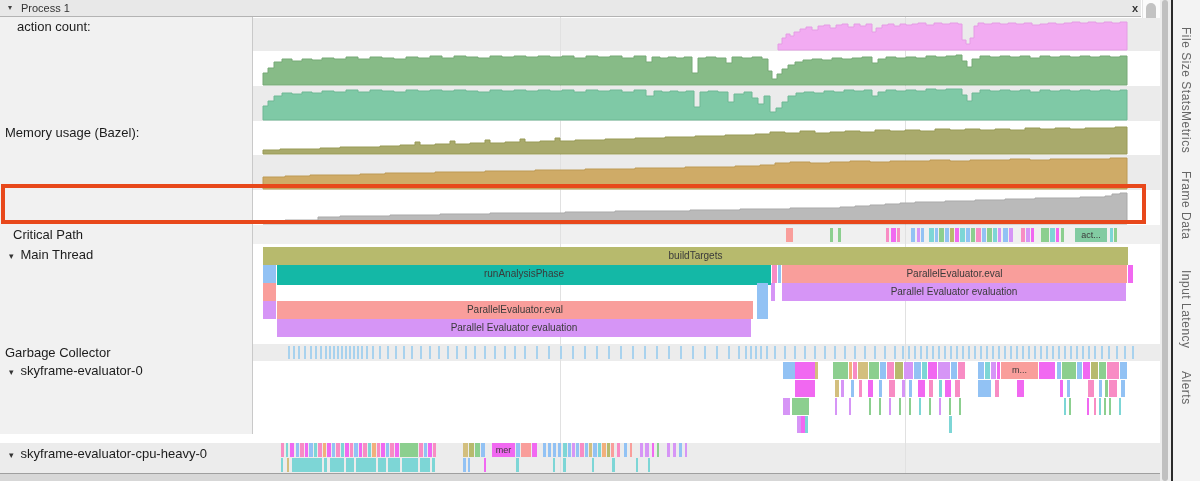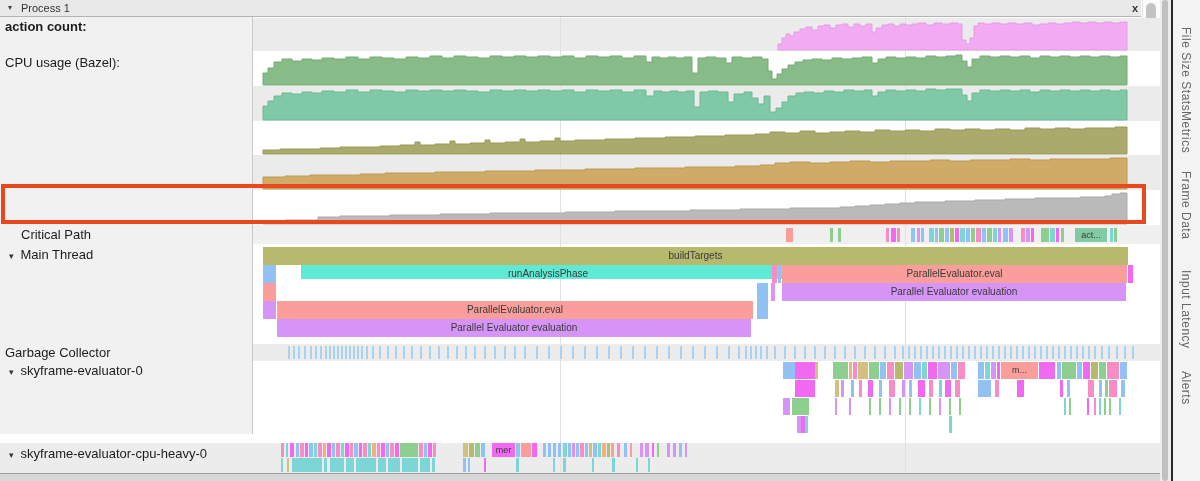--- a/index.html
+++ b/index.html
@@ -59,41 +59,41 @@
     <div class="abs" style="left: 253px; top: 155px; width: 907px; height: 35px; background: rgb(235, 235, 235); z-index: 1;"></div>
     <div class="abs" style="left: 253px; top: 190px; width: 907px; height: 35px; background: rgb(255, 255, 255); z-index: 1;"></div>
     <div class="abs" style="left: 253px; top: 225px; width: 907px; height: 19px; background: rgb(240, 240, 240); z-index: 1;"></div>
     <div class="abs" style="left: 253px; top: 244px; width: 907px; height: 100px; background: rgb(255, 255, 255); z-index: 1;"></div>
     <div class="abs" style="left: 253px; top: 344px; width: 907px; height: 17px; background: rgb(236, 236, 236); z-index: 1;"></div>
     <div class="abs" style="left: 253px; top: 361px; width: 907px; height: 73px; background: rgb(255, 255, 255); z-index: 1;"></div>
     <div class="abs" style="left: 0px; top: 434px; width: 1160px; height: 9px; background: rgb(255, 255, 255); z-index: 1;"></div>
     <div class="abs" style="left: 0px; top: 443px; width: 1160px; height: 30px; background: rgb(236, 236, 236); z-index: 1;"></div>
     <div class="abs" style="left: 560px; top: 17px; width: 1px; height: 456px; background: rgb(225, 225, 225); z-index: 2;"></div>
     <div class="abs" style="left: 905px; top: 17px; width: 1px; height: 456px; background: rgb(225, 225, 225); z-index: 2;"></div>
-    <div class="abs rowlabel" style="left: 0px; top: 19px; width: 250px; height: 16px; z-index: 40; padding-left: 5px; font-weight: bold;">action count:</div>
+    <div class="abs rowlabel" style="left: 12px; top: 19px; width: 250px; height: 16px; z-index: 40; padding-left: 5px;">action count:</div>
     <svg width="1160" height="33" style="position: absolute; left: 0px; top: 18px; z-index: 5;">
       <path d="M778,32 L778,32 L778,26 L782,26 L782,20 L786,20 L786,16 L790,16 L790,18 L794,18 L794,14 L800,14 L800,11 L806,11 L806,9 L812,9 L812,12 L818,12 L818,8 L824,8 L824,7 L830,7 L830,10 L836,10 L836,7 L842,7 L842,6 L848,6 L848,9 L854,9 L854,6 L860,6 L860,8 L866,8 L866,6 L872,6 L872,14 L876,14 L876,10 L882,10 L882,7 L888,7 L888,6 L894,6 L894,8 L900,8 L900,6 L906,6 L906,7 L912,7 L912,6 L918,6 L918,5 L926,5 L926,7 L934,7 L934,5 L942,5 L942,6 L950,6 L950,5 L958,5 L958,6 L962,6 L962,22 L966,22 L966,26 L970,26 L970,20 L974,20 L974,8 L978,8 L978,5 L984,5 L984,6 L992,6 L992,5 L1000,5 L1000,6 L1008,6 L1008,5 L1016,5 L1016,6 L1024,6 L1024,5 L1032,5 L1032,7 L1040,7 L1040,6 L1048,6 L1048,5 L1056,5 L1056,6 L1064,6 L1064,5 L1072,5 L1072,4 L1080,4 L1080,5 L1088,5 L1088,4 L1096,4 L1096,5 L1104,5 L1104,4 L1112,4 L1112,5 L1120,5 L1120,4 L1127,4 L1127,5 L1127,32 Z" fill="#f2abf2" stroke="#e49ce4" stroke-width="1"></path>
     </svg>
-    <div class="abs rowlabel" style="left: 0px; top: 55px; width: 250px; height: 16px; z-index: 40; padding-left: 5px;">CPU usage (Bazel):</div>
     <svg width="1160" height="35" style="position: absolute; left: 0px; top: 51px; z-index: 5;">
       <path d="M263,34 L263,34 L263,22 L268,22 L268,17 L274,17 L274,11 L282,11 L282,8 L292,8 L292,10 L302,10 L302,8 L312,8 L312,9 L322,9 L322,7 L334,7 L334,8 L346,8 L346,6 L358,6 L358,8 L370,8 L370,6 L382,6 L382,7 L394,7 L394,8 L406,8 L406,6 L418,6 L418,7 L430,7 L430,5 L442,5 L442,7 L454,7 L454,5 L466,5 L466,6 L478,6 L478,7 L490,7 L490,5 L502,5 L502,6 L514,6 L514,5 L526,5 L526,6 L538,6 L538,5 L550,5 L550,6 L562,6 L562,5 L574,5 L574,7 L586,7 L586,5 L598,5 L598,6 L610,6 L610,5 L622,5 L622,7 L634,7 L634,5 L646,5 L646,11 L652,11 L652,6 L660,6 L660,7 L668,7 L668,6 L676,6 L676,7 L684,7 L684,6 L692,6 L692,22 L698,22 L698,7 L706,7 L706,6 L716,6 L716,7 L726,7 L726,12 L732,12 L732,6 L742,6 L742,7 L752,7 L752,6 L762,6 L762,8 L768,8 L768,20 L772,20 L772,28 L777,28 L777,23 L782,23 L782,18 L788,18 L788,14 L795,14 L795,11 L803,11 L803,9 L812,9 L812,8 L822,8 L822,9 L832,9 L832,7 L842,7 L842,8 L852,8 L852,7 L862,7 L862,6 L872,6 L872,12 L878,12 L878,8 L886,8 L886,6 L896,6 L896,7 L906,7 L906,6 L916,6 L916,7 L926,7 L926,5 L936,5 L936,6 L946,6 L946,5 L956,5 L956,4 L962,4 L962,10 L967,10 L967,16 L972,16 L972,8 L980,8 L980,5 L990,5 L990,6 L1000,6 L1000,5 L1010,5 L1010,6 L1020,6 L1020,5 L1030,5 L1030,7 L1040,7 L1040,5 L1050,5 L1050,6 L1060,6 L1060,5 L1070,5 L1070,6 L1080,6 L1080,5 L1090,5 L1090,6 L1100,6 L1100,5 L1110,5 L1110,6 L1120,6 L1120,5 L1127,5 L1127,6 L1127,34 Z" fill="#87bb87" stroke="#76a976" stroke-width="1"></path>
     </svg>
     <svg width="1160" height="35" style="position: absolute; left: 0px; top: 86px; z-index: 5;">
       <path d="M263,34 L263,34 L263,20 L268,20 L268,15 L274,15 L274,10 L282,10 L282,7 L292,7 L292,8 L302,8 L302,6 L312,6 L312,7 L322,7 L322,5 L334,5 L334,6 L346,6 L346,4 L358,4 L358,6 L370,6 L370,4 L382,4 L382,5 L394,5 L394,6 L406,6 L406,4 L418,4 L418,5 L430,5 L430,4 L442,4 L442,5 L454,5 L454,4 L466,4 L466,5 L478,5 L478,6 L490,6 L490,4 L502,4 L502,5 L514,5 L514,4 L526,4 L526,5 L538,5 L538,4 L550,4 L550,5 L562,5 L562,4 L574,4 L574,6 L586,6 L586,4 L598,4 L598,5 L610,5 L610,4 L622,4 L622,6 L634,6 L634,4 L646,4 L646,10 L654,10 L654,5 L662,5 L662,6 L670,6 L670,5 L678,5 L678,6 L686,6 L686,5 L694,5 L694,21 L700,21 L700,6 L708,6 L708,5 L718,5 L718,6 L728,6 L728,16 L734,16 L734,8 L744,8 L744,6 L752,6 L752,12 L758,12 L758,18 L764,18 L764,10 L770,10 L770,26 L776,26 L776,22 L782,22 L782,16 L788,16 L788,10 L796,10 L796,7 L804,7 L804,6 L814,6 L814,7 L824,7 L824,5 L834,5 L834,6 L844,6 L844,4 L854,4 L854,5 L864,5 L864,4 L872,4 L872,10 L878,10 L878,6 L886,6 L886,4 L896,4 L896,5 L906,5 L906,4 L916,4 L916,5 L926,5 L926,3 L936,3 L936,4 L946,4 L946,3 L956,3 L956,3 L962,3 L962,9 L967,9 L967,15 L972,15 L972,7 L980,7 L980,4 L990,4 L990,5 L1000,5 L1000,4 L1010,4 L1010,5 L1020,5 L1020,4 L1030,4 L1030,6 L1040,6 L1040,4 L1050,4 L1050,5 L1060,5 L1060,4 L1070,4 L1070,5 L1080,5 L1080,4 L1090,4 L1090,5 L1100,5 L1100,4 L1110,4 L1110,5 L1120,5 L1120,4 L1127,4 L1127,5 L1127,34 Z" fill="#7fc9a6" stroke="#6fb894" stroke-width="1"></path>
     </svg>
+    <div class="abs rowlabel" style="left: 0px; top: 125px; width: 250px; height: 16px; z-index: 40; padding-left: 5px;">Memory usage (Bazel):</div>
     <svg width="1160" height="34" style="position: absolute; left: 0px; top: 121px; z-index: 5;">
       <path d="M263,33 L263,33 L263,29 L280,29 L280,28 L300,28 L300,28 L320,28 L320,27 L340,27 L340,26 L360,26 L360,26 L380,26 L380,25 L400,25 L400,24 L415,24 L415,21 L420,21 L420,24 L435,24 L435,23 L450,23 L450,20 L455,20 L455,23 L470,23 L470,22 L485,22 L485,19 L490,19 L490,22 L505,22 L505,21 L520,21 L520,18 L525,18 L525,21 L540,21 L540,20 L555,20 L555,17 L560,17 L560,20 L575,20 L575,19 L590,19 L590,19 L605,19 L605,18 L620,18 L620,18 L635,18 L635,17 L650,17 L650,17 L665,17 L665,16 L680,16 L680,16 L695,16 L695,15 L710,15 L710,15 L725,15 L725,14 L740,14 L740,14 L755,14 L755,13 L770,13 L770,11 L785,11 L785,12 L800,12 L800,10 L815,10 L815,12 L830,12 L830,11 L845,11 L845,10 L860,10 L860,11 L875,11 L875,9 L890,9 L890,10 L905,10 L905,9 L920,9 L920,10 L935,10 L935,8 L950,8 L950,9 L965,9 L965,8 L980,8 L980,9 L995,9 L995,8 L1010,8 L1010,9 L1025,9 L1025,7 L1040,7 L1040,8 L1055,8 L1055,7 L1070,7 L1070,8 L1085,8 L1085,7 L1100,7 L1100,7 L1115,7 L1115,6 L1127,6 L1127,6 L1127,33 Z" fill="#a9aa6c" stroke="#989a57" stroke-width="1"></path>
     </svg>
     <svg width="1160" height="35" style="position: absolute; left: 0px; top: 155px; z-index: 5;">
       <path d="M263,34 L263,34 L263,22 L285,22 L285,21 L310,21 L310,20 L335,20 L335,20 L360,20 L360,19 L385,19 L385,18 L410,18 L410,18 L435,18 L435,17 L460,17 L460,17 L485,17 L485,16 L510,16 L510,16 L535,16 L535,15 L560,15 L560,15 L585,15 L585,14 L610,14 L610,14 L635,14 L635,13 L660,13 L660,13 L685,13 L685,12 L710,12 L710,12 L735,12 L735,11 L760,11 L760,10 L775,10 L775,8 L790,8 L790,7 L810,7 L810,8 L830,8 L830,7 L850,7 L850,6 L870,6 L870,7 L890,7 L890,6 L910,6 L910,6 L930,6 L930,5 L950,5 L950,6 L970,6 L970,5 L990,5 L990,5 L1010,5 L1010,4 L1030,4 L1030,5 L1050,5 L1050,4 L1070,4 L1070,4 L1090,4 L1090,4 L1110,4 L1110,3 L1127,3 L1127,3 L1127,34 Z" fill="#cfab67" stroke="#bd9a55" stroke-width="1"></path>
     </svg>
     <svg width="1160" height="35" style="position: absolute; left: 0px; top: 190px; z-index: 5;">
       <path d="M263,34 L263,34 L263,31 L285,31 L285,30 L310,30 L310,30 L318,30 L318,27 L340,27 L340,26 L365,26 L365,26 L390,26 L390,25 L415,25 L415,25 L440,25 L440,24 L465,24 L465,24 L490,24 L490,23 L515,23 L515,23 L540,23 L540,23 L565,23 L565,22 L590,22 L590,22 L615,22 L615,21 L640,21 L640,21 L665,21 L665,21 L690,21 L690,20 L715,20 L715,20 L740,20 L740,19 L765,19 L765,19 L790,19 L790,18 L815,18 L815,18 L840,18 L840,17 L855,17 L855,16 L870,16 L870,15 L885,15 L885,14 L900,14 L900,13 L915,13 L915,12 L930,12 L930,12 L945,12 L945,11 L960,11 L960,11 L975,11 L975,10 L990,10 L990,10 L1005,10 L1005,9 L1020,9 L1020,9 L1035,9 L1035,8 L1050,8 L1050,8 L1065,8 L1065,8 L1080,8 L1080,7 L1095,7 L1095,7 L1105,7 L1105,6 L1112,6 L1112,4 L1120,4 L1120,3 L1127,3 L1127,3 L1127,34 Z" fill="#bababa" stroke="#a9a9a9" stroke-width="1"></path>
     </svg>
-    <div class="abs rowlabel" style="left: 16px; top: 227px; width: 250px; height: 16px; z-index: 40; padding-left: 5px;">Critical Path</div>
+    <div class="abs rowlabel" style="left: 8px; top: 227px; width: 250px; height: 16px; z-index: 40; padding-left: 5px;">Critical Path</div>
     <div class="abs bar small" style="left: 786px; top: 228px; width: 7px; height: 14px; background: rgb(249, 158, 155); z-index: 6;"></div>
     <div class="abs bar small" style="left: 830px; top: 228px; width: 3px; height: 14px; background: rgb(140, 207, 143); z-index: 6;"></div>
     <div class="abs bar small" style="left: 838px; top: 228px; width: 3px; height: 14px; background: rgb(140, 207, 143); z-index: 6;"></div>
     <div class="abs bar small" style="left: 886px; top: 228px; width: 3px; height: 14px; background: rgb(248, 140, 196); z-index: 6;"></div>
     <div class="abs bar small" style="left: 891px; top: 228px; width: 5px; height: 14px; background: rgb(241, 104, 241); z-index: 6;"></div>
     <div class="abs bar small" style="left: 897px; top: 228px; width: 3px; height: 14px; background: rgb(248, 140, 196); z-index: 6;"></div>
     <div class="abs bar small" style="left: 911px; top: 228px; width: 4px; height: 14px; background: rgb(146, 194, 244); z-index: 6;"></div>
     <div class="abs bar small" style="left: 917px; top: 228px; width: 3px; height: 14px; background: rgb(214, 149, 246); z-index: 6;"></div>
     <div class="abs bar small" style="left: 921px; top: 228px; width: 3px; height: 14px; background: rgb(146, 194, 244); z-index: 6;"></div>
     <div class="abs bar small" style="left: 929px; top: 228px; width: 5px; height: 14px; background: rgb(125, 214, 214); z-index: 6;"></div>
@@ -118,21 +118,21 @@
     <div class="abs bar small" style="left: 1041px; top: 228px; width: 8px; height: 14px; background: rgb(140, 207, 143); z-index: 6;"></div>
     <div class="abs bar small" style="left: 1050px; top: 228px; width: 5px; height: 14px; background: rgb(125, 214, 214); z-index: 6;"></div>
     <div class="abs bar small" style="left: 1056px; top: 228px; width: 3px; height: 14px; background: rgb(241, 104, 241); z-index: 6;"></div>
     <div class="abs bar small" style="left: 1061px; top: 228px; width: 3px; height: 14px; background: rgb(140, 207, 143); z-index: 6;"></div>
     <div class="abs bar small" style="left: 1075px; top: 228px; width: 32px; height: 14px; background: rgb(130, 203, 162); z-index: 6; line-height: 14px;">act...</div>
     <div class="abs bar small" style="left: 1110px; top: 228px; width: 3px; height: 14px; background: rgb(125, 214, 214); z-index: 6;"></div>
     <div class="abs bar small" style="left: 1114px; top: 228px; width: 3px; height: 14px; background: rgb(140, 207, 143); z-index: 6;"></div>
     <div class="abs bar" style="left: 263px; top: 247px; width: 865px; height: 18px; background: rgb(183, 186, 109); z-index: 6; line-height: 18px;">buildTargets</div>
     <div class="abs rowlabel" style="left: 0px; top: 247px; width: 250px; height: 16px; z-index: 40;"><span class="tri" style="margin-left: 9px;">▾</span><span>Main Thread</span></div>
     <div class="abs bar small" style="left: 263px; top: 265px; width: 13px; height: 18px; background: rgb(146, 194, 244); z-index: 6;"></div>
-    <div class="abs bar" style="left: 277px; top: 265px; width: 494px; height: 14px; background: #5eead4; z-index: 6; line-height: 18px; margin-left: 24px;">runAnalysisPhase</div>
+    <div class="abs bar" style="left: 277px; top: 265px; width: 494px; height: 20px; background: #14b8a6; z-index: 6; line-height: 18px;">runAnalysisPhase</div>
     <div class="abs bar small" style="left: 772px; top: 265px; width: 5px; height: 18px; background: rgb(248, 140, 196); z-index: 6;"></div>
     <div class="abs bar small" style="left: 778px; top: 265px; width: 3px; height: 18px; background: rgb(146, 194, 244); z-index: 6;"></div>
     <div class="abs bar" style="left: 782px; top: 265px; width: 345px; height: 18px; background: rgb(249, 158, 155); z-index: 6; line-height: 18px;">ParallelEvaluator.eval</div>
     <div class="abs bar small" style="left: 1128px; top: 265px; width: 5px; height: 18px; background: rgb(241, 104, 241); z-index: 6;"></div>
     <div class="abs bar small" style="left: 263px; top: 283px; width: 13px; height: 18px; background: rgb(249, 158, 155); z-index: 6;"></div>
     <div class="abs bar small" style="left: 757px; top: 283px; width: 11px; height: 18px; background: rgb(146, 194, 244); z-index: 6;"></div>
     <div class="abs bar small" style="left: 771px; top: 283px; width: 4px; height: 18px; background: rgb(214, 149, 246); z-index: 6;"></div>
     <div class="abs bar" style="left: 782px; top: 283px; width: 344px; height: 18px; background: rgb(214, 149, 246); z-index: 6; line-height: 18px;">Parallel Evaluator evaluation</div>
     <div class="abs bar small" style="left: 263px; top: 301px; width: 13px; height: 18px; background: rgb(214, 149, 246); z-index: 6;"></div>
     <div class="abs bar" style="left: 277px; top: 301px; width: 476px; height: 18px; background: rgb(249, 158, 155); z-index: 6; line-height: 18px;">ParallelEvaluator.eval</div>

